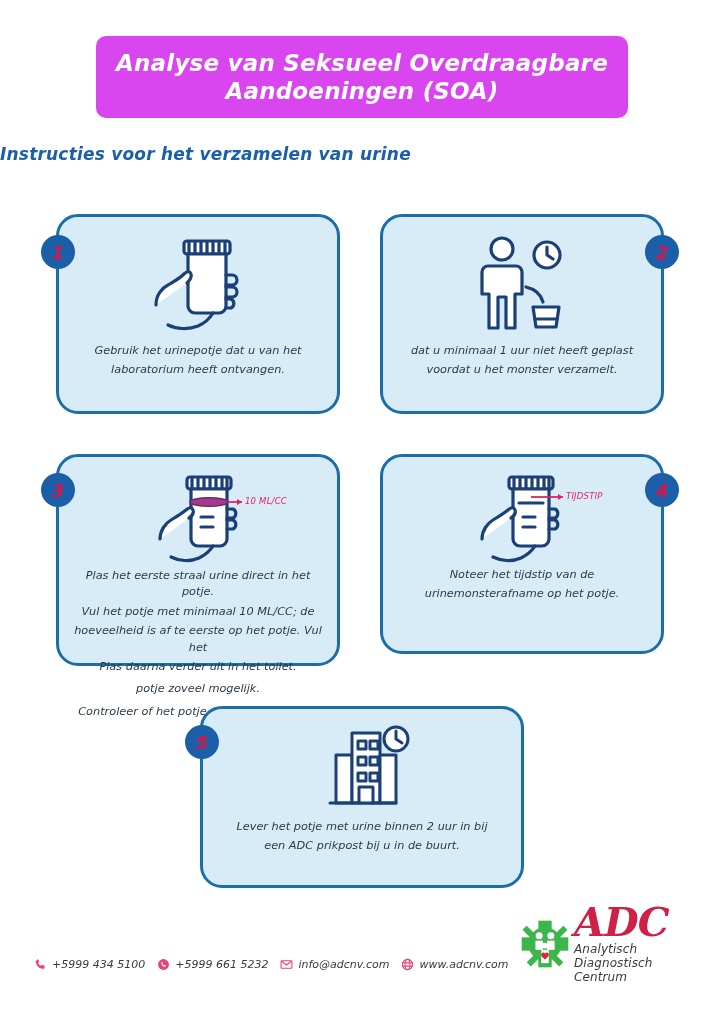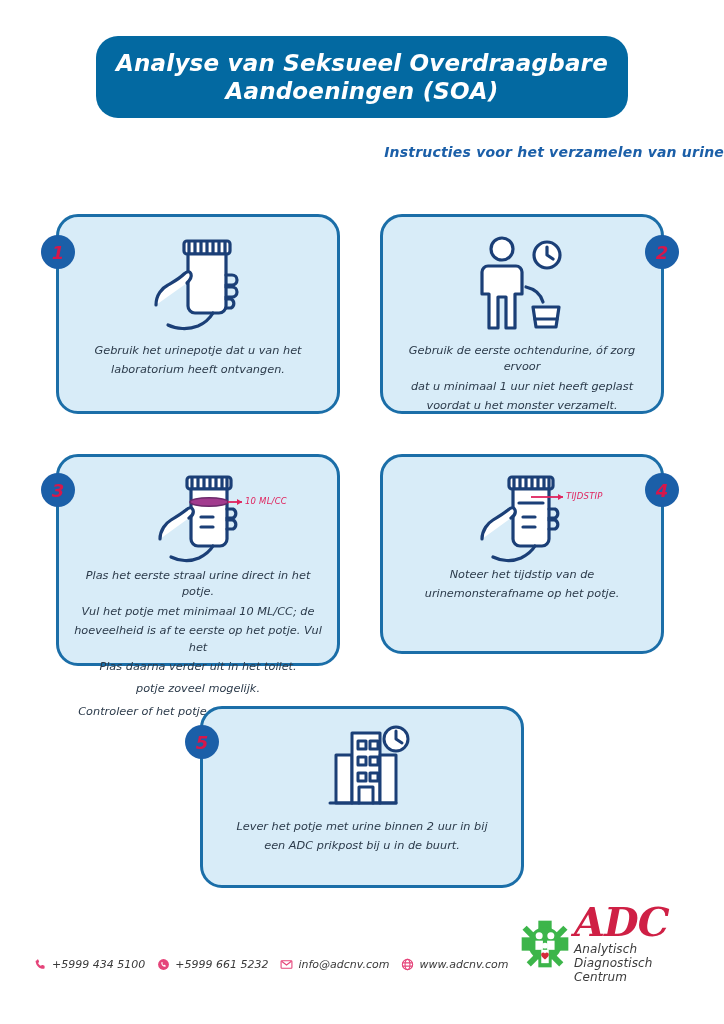--- a/index.html
+++ b/index.html
@@ -7,31 +7,31 @@
     width:724px;height:1024px;
     background:#ffffff;
     font-family:"DejaVu Sans", sans-serif;
     position:relative;overflow:hidden;
   }
   .poster{position:absolute;inset:0;}
 
   
   .header-bar{
     position:absolute;left:96px;top:36px;width:532px;height:82px;
-    background:#0369a1;border-radius:22px;
+    background:#d946ef;border-radius:10px;
     display:flex;align-items:center;justify-content:center;
   }
   .header-title{
     color:#ffffff;font-size:23px;font-weight:bold;font-style:italic;
     line-height:1.22;text-align:center;letter-spacing:.2px;
     font-family:"DejaVu Sans", sans-serif;
   }
   .subtitle{
-    position:absolute;left:0;top:144px;width:724px;text-align:right;
-    color:#1b5fa8;font-size:14px;font-weight:bold;font-style:italic;
+    position:absolute;left:0;top:144px;width:724px;text-align:left;
+    color:#1b5fa8;font-size:17px;font-weight:bold;font-style:italic;
     letter-spacing:.2px;
   }
 
   
   .card{
     position:absolute;
     background:#d8ecf8;
     border:3px solid #1b6ea8;
     border-radius:22px;
     box-sizing:border-box;
@@ -152,21 +152,20 @@
             <path d="M20 33h28a6 6 0 0 1 6 6v22h-7V95h-9V64h-8v31h-9V61h-7V39a6 6 0 0 1 6-6z" fill="#fff"></path>
             <circle cx="79" cy="22" r="13" fill="#fff"></circle>
             <path d="M79 14v8l6 4"></path>
             <path d="M58 54c9 2 15 8 17 15"></path>
             <path d="M65 74h26l-3 20H68z" fill="#fff"></path>
             <path d="M67 86h22"></path>
           </g>
         </svg>
       </div>
       <div class="card-text">
-        <p>Gebruik de eerste ochtendurine, óf zorg ervoor</p>
         <p>dat u minimaal 1 uur niet heeft geplast</p>
         <p>voordat u het monster verzamelt.</p>
       </div>
     </div>
   </div>
 
   <div class="card" id="card3">
     <div class="badge">3</div>
     <div class="card-inner">
       <div class="icon-wrap" style="margin-left:10px;">

